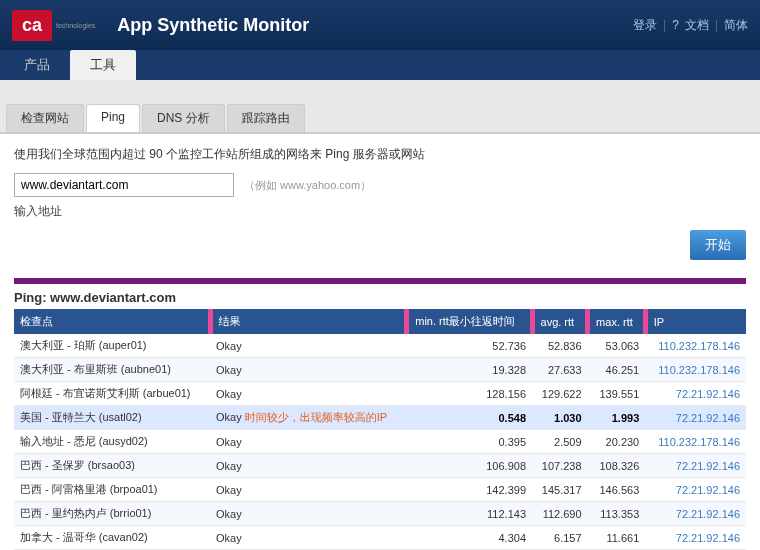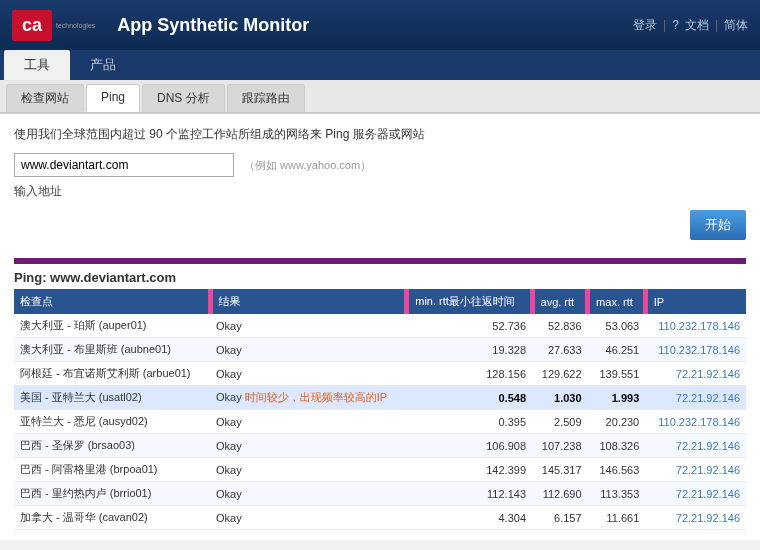--- a/index.html
+++ b/index.html
@@ -80,20 +80,21 @@
     .sub-nav-tab {
       padding: 5px 14px;
       color: #333;
       cursor: pointer;
       font-size: 12px;
       border: 1px solid #ccc;
       border-bottom: none;
       background: #d8d8d8;
       border-radius: 3px 3px 0 0;
       margin-right: 2px;
+      margin-top: 20px;
     }
     .sub-nav-tab.active {
       background: white;
       color: #333;
       border-bottom: 1px solid white;
     }
 
     
     .content {
       background: white;
@@ -197,22 +198,22 @@
     <a>登录</a>
     <span class="sep">|</span>
     <a>?</a>
     <a>文档</a>
     <span class="sep">|</span>
     <a>简体</a>
   </div>
 </div>
 
 <div class="main-nav">
+  <div class="main-nav-tab">产品</div>
   <div class="main-nav-tab active">工具</div>
-  <div class="main-nav-tab">产品</div>
 </div>
 
 <div class="sub-nav">
   <div class="sub-nav-tab">检查网站</div>
   <div class="sub-nav-tab active">Ping</div>
   <div class="sub-nav-tab">DNS 分析</div>
   <div class="sub-nav-tab">跟踪路由</div>
 </div>
 
 <div class="content">
@@ -267,21 +268,21 @@
         </tr>
         <tr class="highlighted">
           <td>美国 - 亚特兰大 (usatl02)</td>
           <td class="result-ok"><span>Okay </span><span class="note-text">时间较少，出现频率较高的IP</span></td>
           <td class="num-cell">0.548</td>
           <td class="num-cell">1.030</td>
           <td class="num-cell">1.993</td>
           <td class="ip-cell">72.21.92.146</td>
         </tr>
         <tr>
-          <td>亚特兰大 - 悉尼 (ausyd02)</td>
+          <td>输入地址 - 悉尼 (ausyd02)</td>
           <td class="result-ok">Okay</td>
           <td class="num-cell">0.395</td>
           <td class="num-cell">2.509</td>
           <td class="num-cell">20.230</td>
           <td class="ip-cell">110.232.178.146</td>
         </tr>
         <tr>
           <td>巴西 - 圣保罗 (brsao03)</td>
           <td class="result-ok">Okay</td>
           <td class="num-cell">106.908</td>

